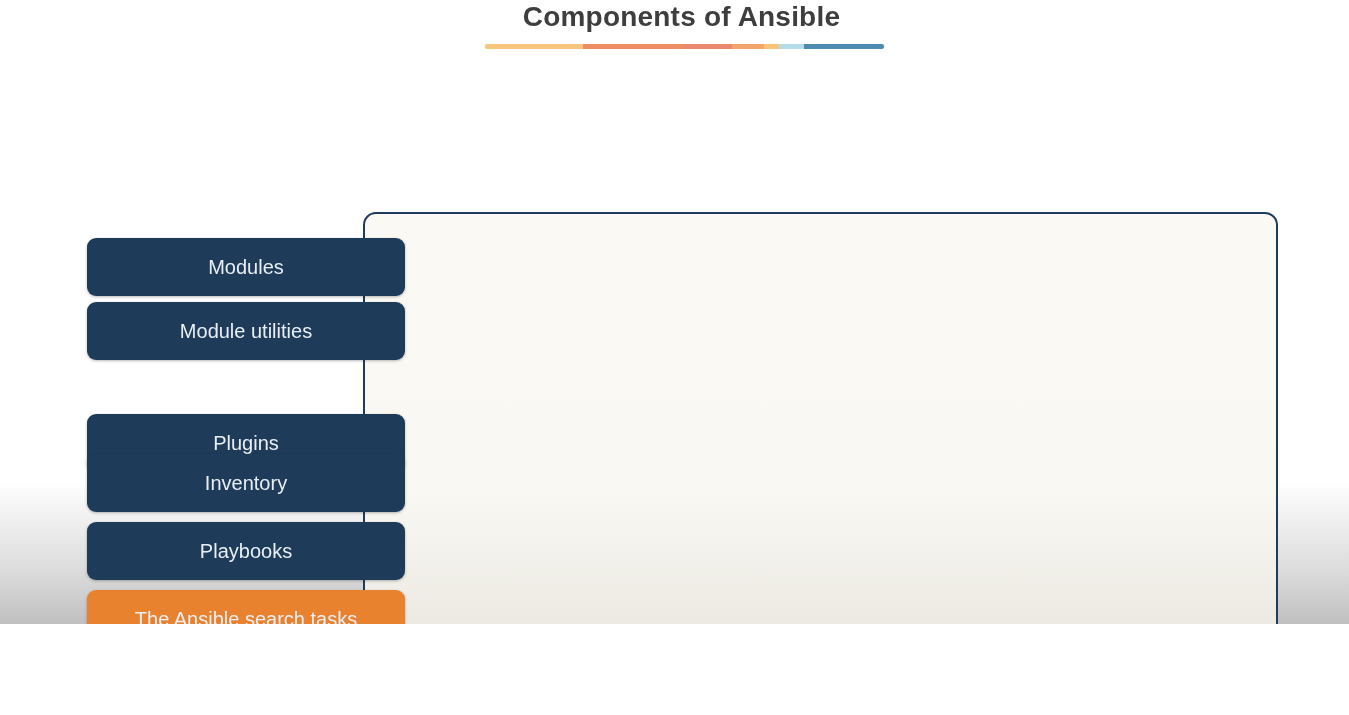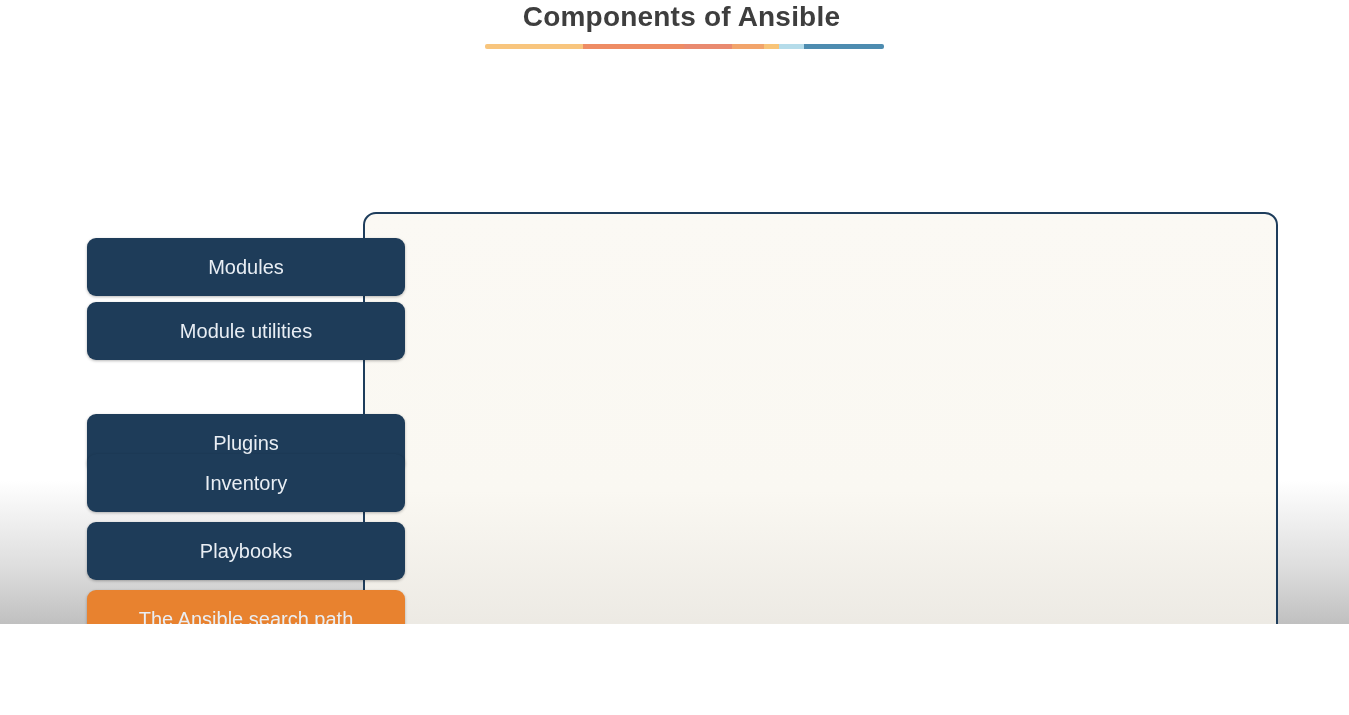--- a/index.html
+++ b/index.html
@@ -111,16 +111,16 @@
     <ul class="bullet-list">
     </ul>
   </div>
 
   <div>
     <div class="chip" style="top: 238px; background: rgb(30, 60, 89);">Modules</div>
     <div class="chip" style="top: 302px; background: rgb(30, 60, 89); text-align: right;">Module utilities</div>
     <div class="chip" style="top: 374px; background: rgb(30, 60, 89); margin-top: 40px;">Plugins</div>
     <div class="chip" style="top: 446px; background: rgb(30, 60, 89); margin-top: 8px;">Inventory</div>
     <div class="chip" style="top: 522px; background: rgb(30, 60, 89);">Playbooks</div>
-    <div class="chip" style="top: 590px; background: rgb(232, 130, 47);">The Ansible search path</div>
+    <div class="chip" style="top: 590px; background: rgb(232, 130, 47);">The Ansible search tasks</div>
   </div>
 
 </div>
 
 </body></html>

